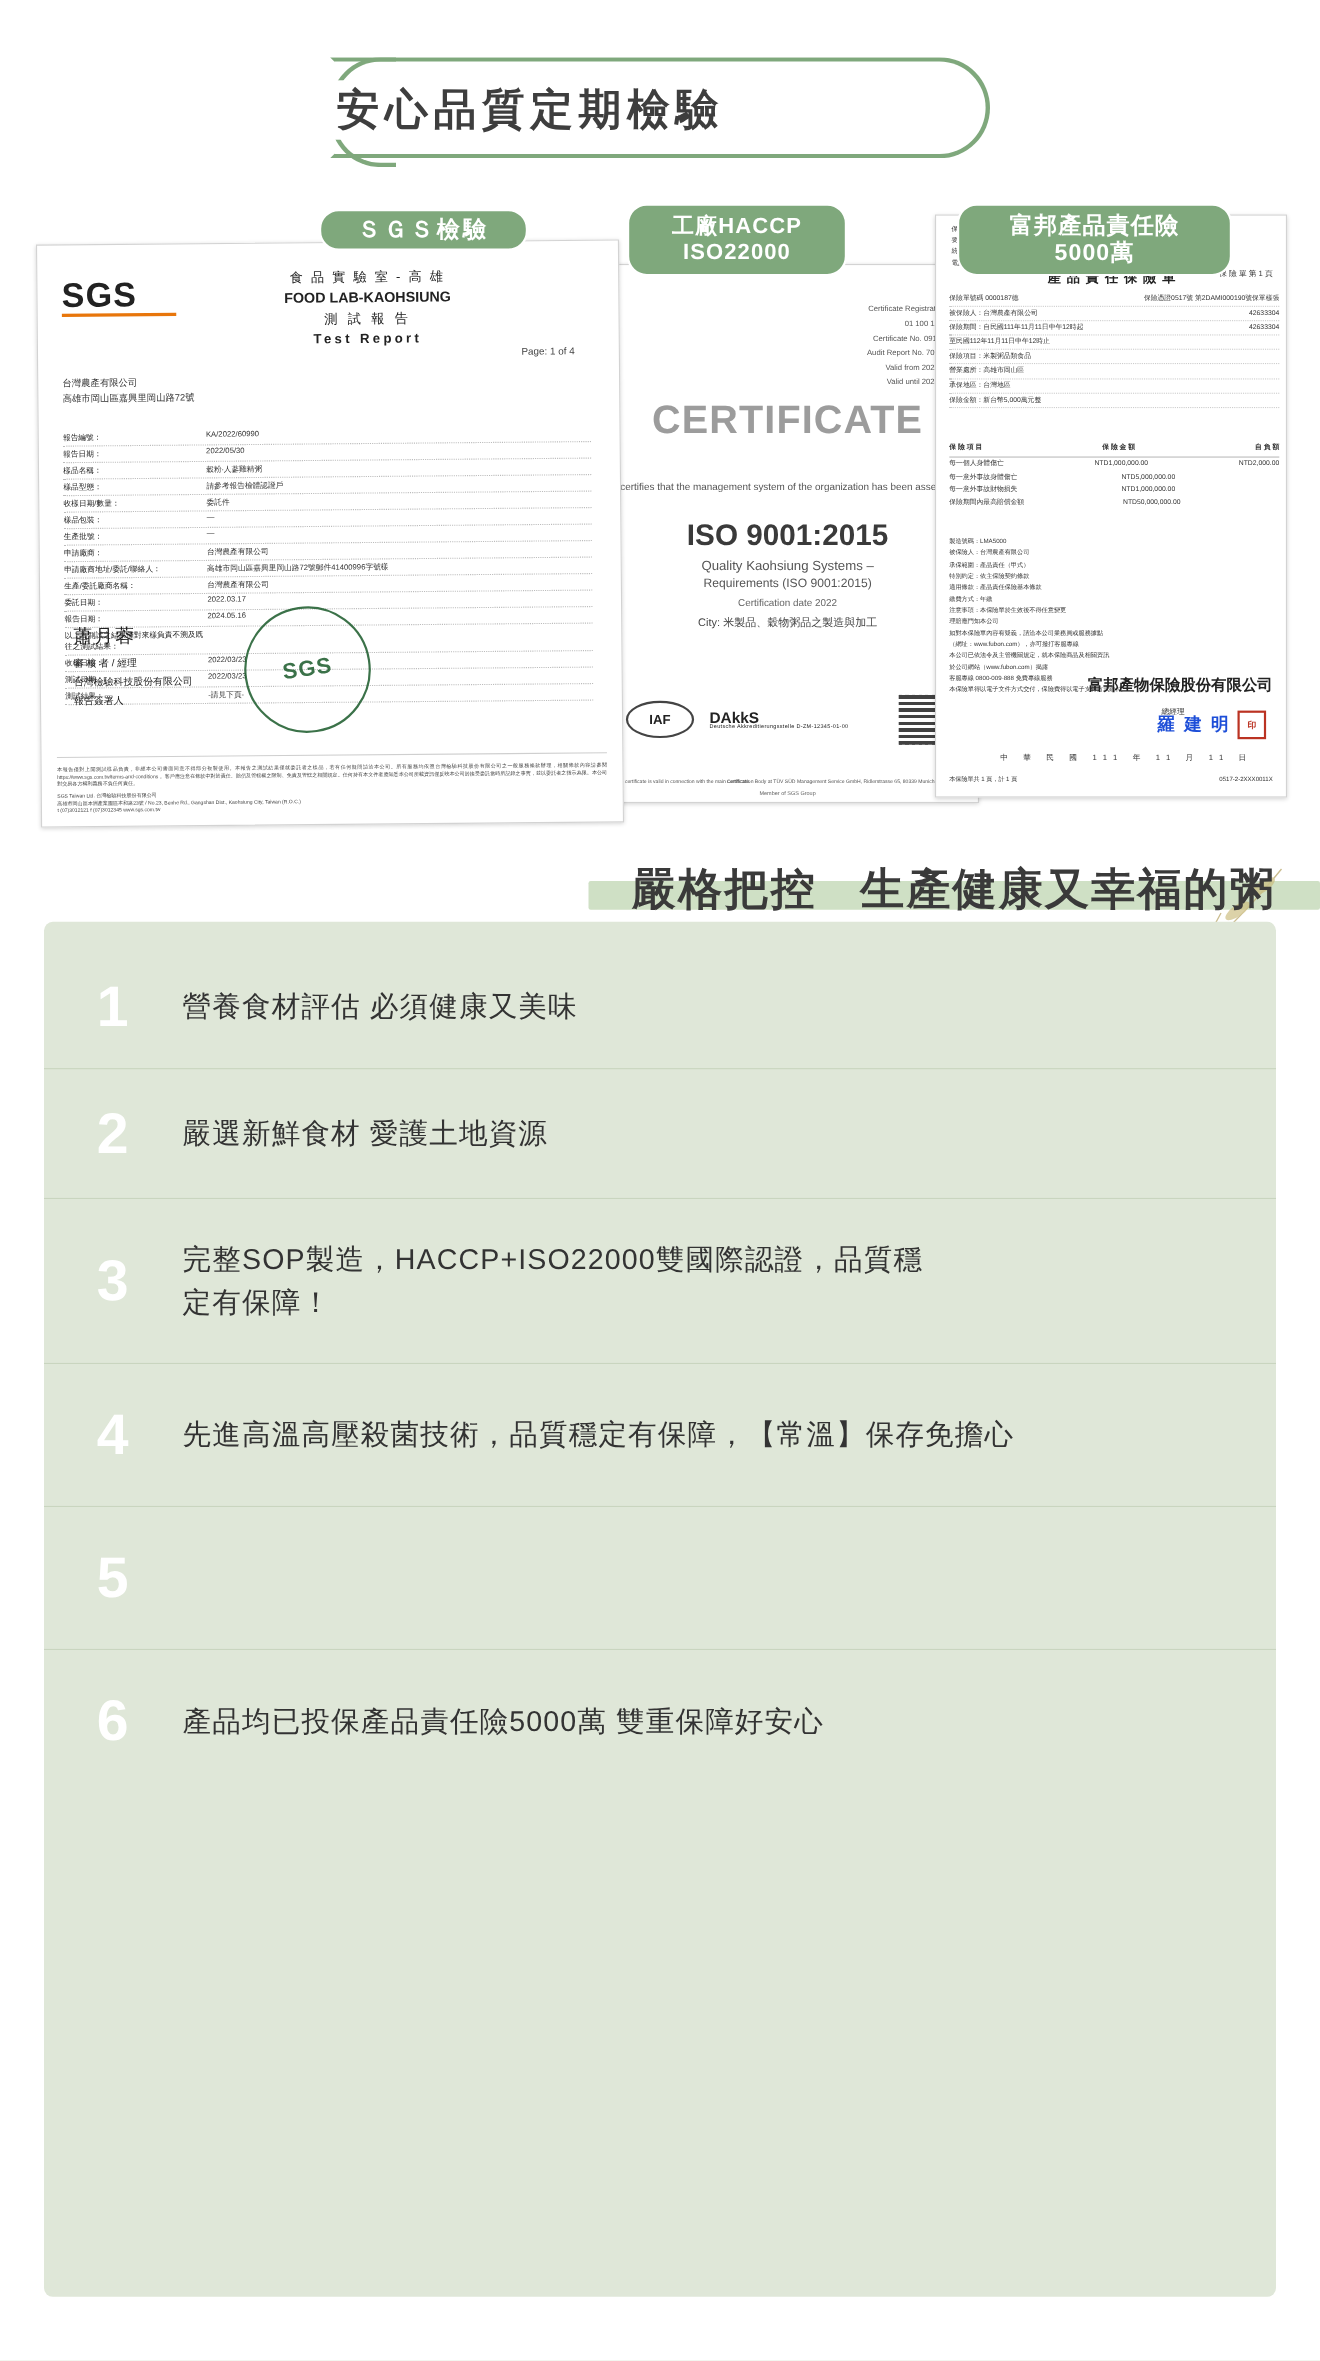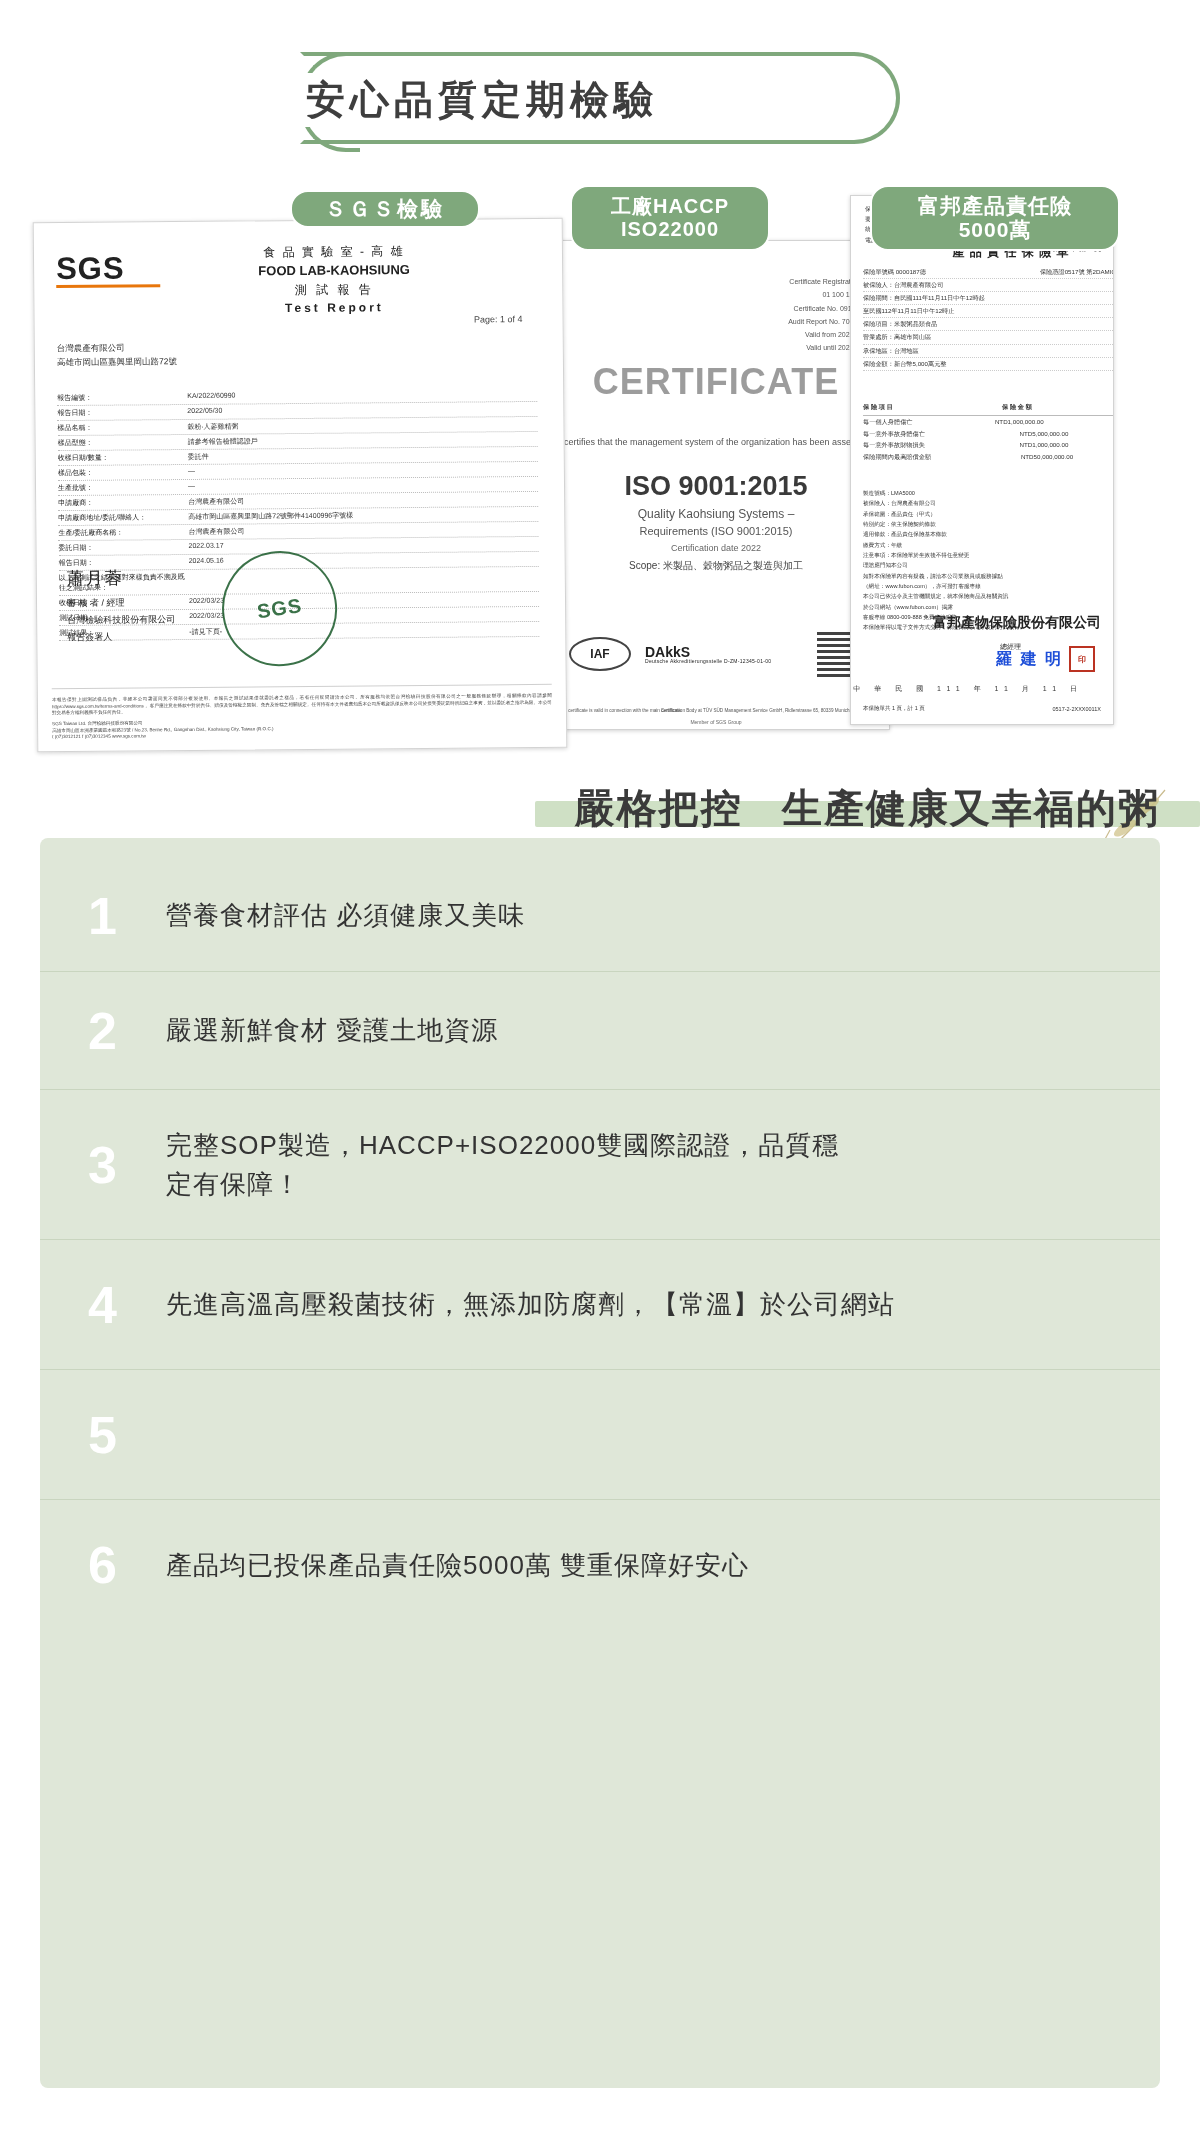--- a/index.html
+++ b/index.html
@@ -57,21 +57,21 @@
   .tab-fubon{ left:870px; top:0px;  width:250px; height:66px; font-size:21px; letter-spacing:1px;}
 
   
   .doc {
     position:absolute; background:#ffffff; border:1px solid #d3d3d3;
     box-shadow:0 1px 4px rgba(0,0,0,0.18);
     overflow:hidden;
   }
   .doc-sgs  { left:35px;  top:35px;  width:530px; height:530px; transform:rotate(-0.5deg); z-index:3;}
   .doc-iso  { left:540px; top:55px;  width:350px; height:490px; z-index:2;}
-  .doc-fubon{ left:850px; top:10px;  width:264px; height:530px; z-index:4;padding-left:41px;}
+  .doc-fubon{ left:850px; top:10px;  width:320px; height:530px; z-index:4;padding-left:41px;}
 
   
   .sgs-logo {
     position:absolute; left:22px; top:28px; font-size:31px; font-weight:bold;
     color:#222; letter-spacing:1px;
   }
   .sgs-logo:after{
     content:""; position:absolute; left:0; top:34px; width:104px; height:3px; background:#e8760b;
   }
   .sgs-head {
@@ -373,21 +373,21 @@
       <div>Certificate No. 0910/2022</div>
       <div>Audit Report No. 70123456</div>
       <div>Valid from 2022.03.18</div>
       <div>Valid until 2025.03.17</div>
     </div>
     <div class="iso-line1">certifies that the management system of the organization has been assessed</div>
     <div class="iso-big">ISO 9001:2015</div>
     <div class="iso-sub">Quality Kaohsiung Systems –</div>
     <div class="iso-sub2">Requirements  (ISO 9001:2015)</div>
     <div class="iso-date" style="top:302px;">Certification date 2022</div>
-    <div class="iso-scope">Scope: 米製品、穀物粥品之製造與加工</div>
+    <div class="iso-scope">City: 米製品、穀物粥品之製造與加工</div>
     <div class="iso-marks">
       <div class="mark-oval">IAF</div>
       <div class="mark-dak">
         <span>DAkkS</span>
         <small>Deutsche Akkreditierungsstelle D-ZM-12345-01-00</small>
       </div>
     </div>
     <div class="iso-qr"></div>
     <div class="iso-foot">The certificate is valid in connection with the main certificate.</div>
     <div class="iso-foot-r">Certification Body at TÜV SÜD Management Service GmbH, Ridlerstrasse 65, 80339 Munich, Germany</div>
@@ -532,21 +532,21 @@
     <div class="step-text">嚴選新鮮食材 愛護土地資源</div>
   </div>
 
   <div class="step s3">
     <div class="step-num">3</div>
     <div class="step-text" style="max-width:700px;">完整SOP製造，HACCP+ISO22000雙國際認證，品質穩定有保障！</div>
   </div>
 
   <div class="step s4">
     <div class="step-num">4</div>
-    <div class="step-text">先進高溫高壓殺菌技術，無添加防腐劑，【常溫】於公司網站</div>
+    <div class="step-text">先進高溫高壓殺菌技術，品質穩定有保障，【常溫】保存免擔心</div>
   </div>
 
   <div class="step s5">
     <div class="step-num">5</div>
   </div>
 
   <div class="step s6">
     <div class="step-num">6</div>
     <div class="step-text">產品均已投保產品責任險5000萬 雙重保障好安心</div>
   </div>

